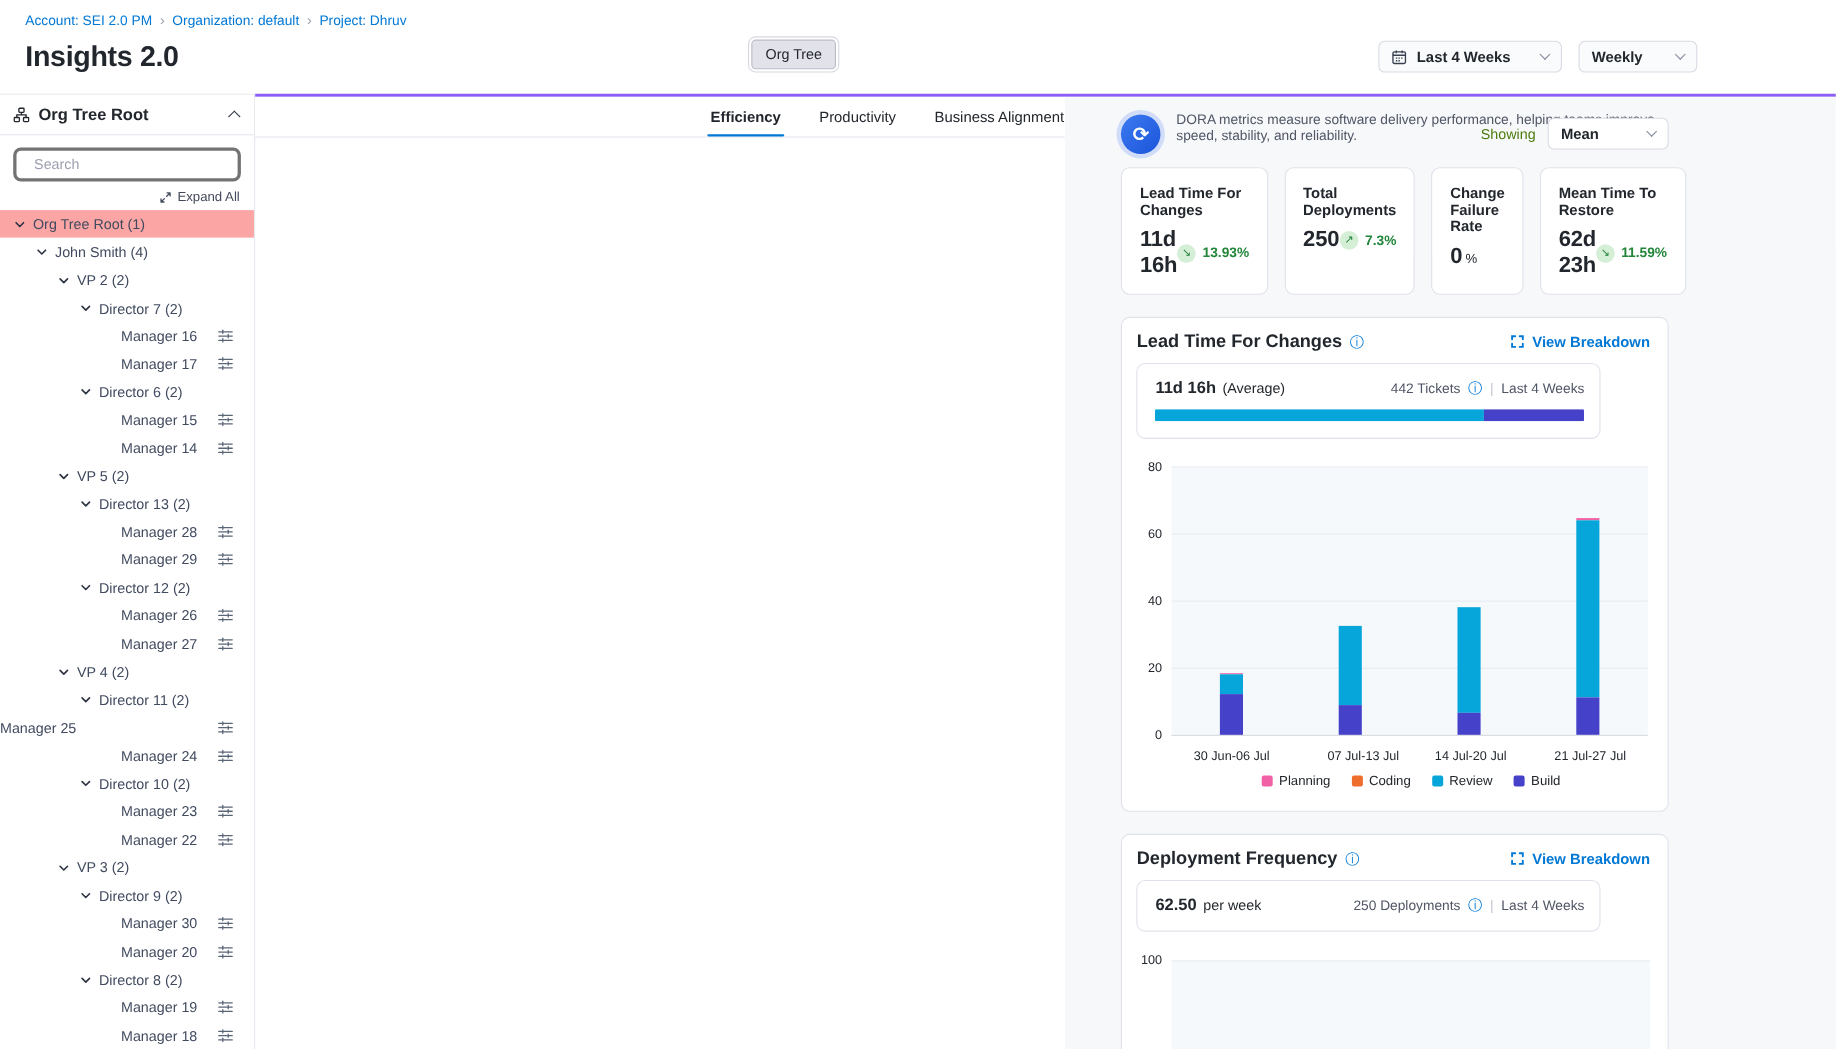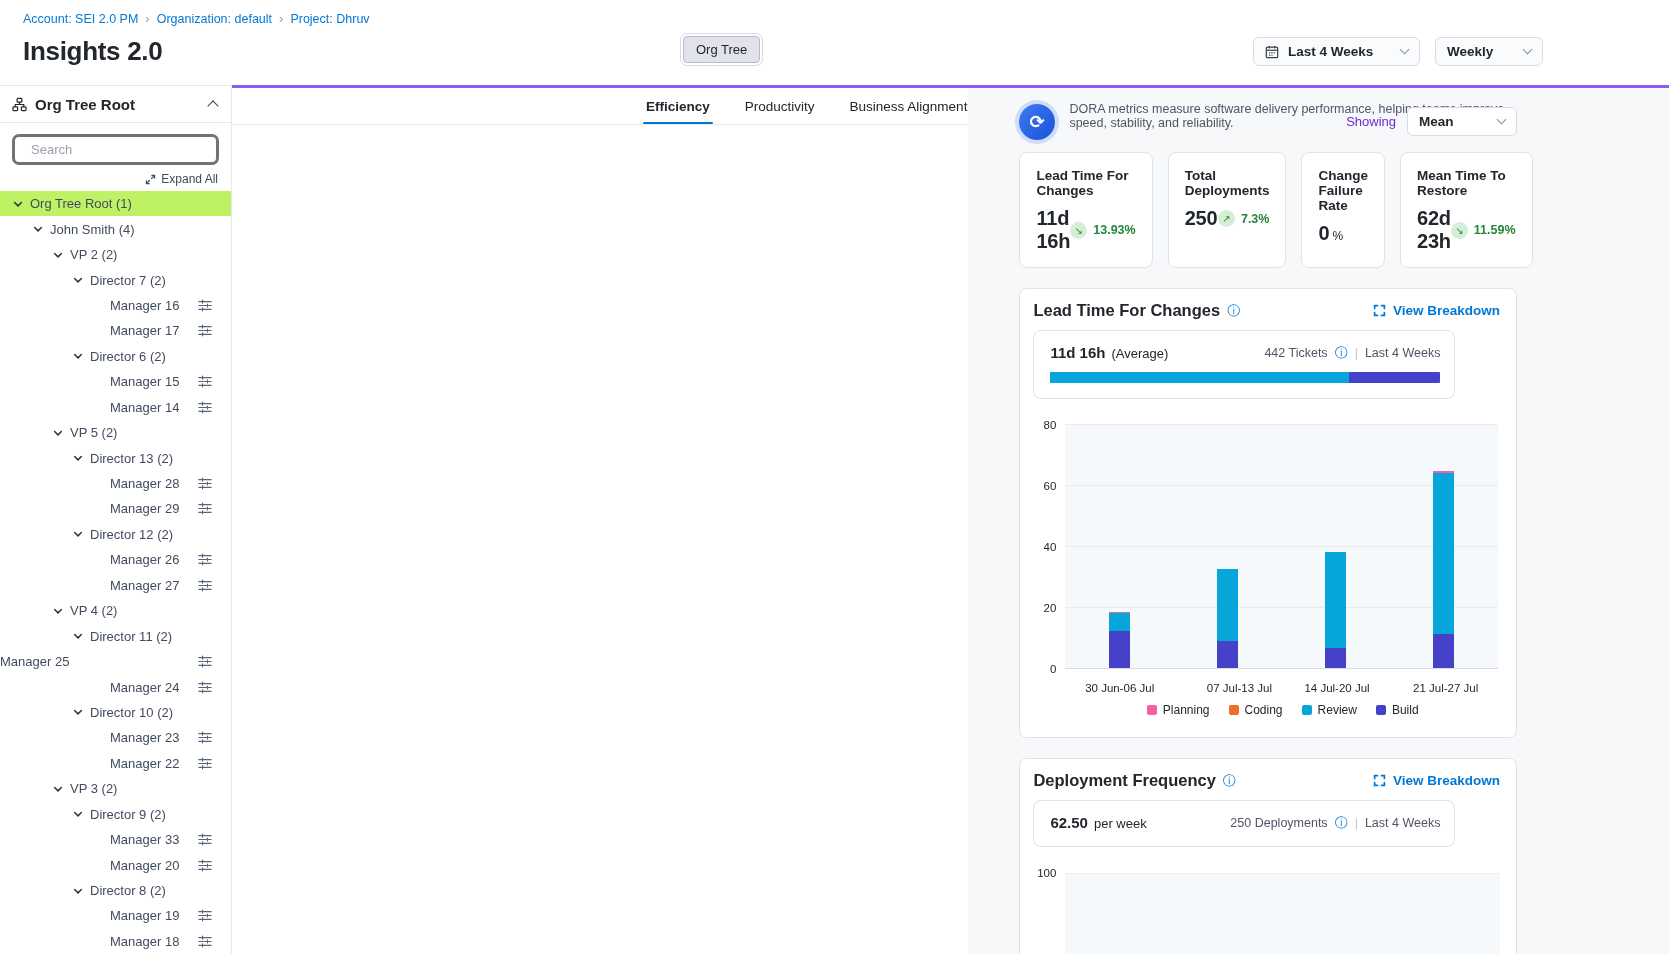--- a/index.html
+++ b/index.html
@@ -26,40 +26,40 @@
   .sidebar { width:232px; border-right:1px solid #e6e8ef; border-top:1px solid #e6e8ef; background:#fff; flex-shrink:0; overflow:hidden; }
   .sidebar-header { height:37px; border-bottom:1px solid #e6e8ef; display:flex; align-items:center; padding:0 14px 0 12px; gap:8px; }
   .sidebar-header .s-title { font-size:15px; font-weight:700; flex:1; }
   .chev-up { width:8px; height:8px; border-right:1.8px solid #3c4352; border-bottom:1.8px solid #3c4352; transform:rotate(-135deg); margin-top:4px; cursor:pointer; }
   .search-wrap { margin:11px 12px 7px; height:31px; border:3px solid #737373; border-radius:7px; display:flex; align-items:center; padding:0 9px; gap:7px; background:#fff; }
   .search-wrap input { border:none; outline:none; font-size:13px; flex:1; font-family:inherit; color:#22272d; background:transparent; }
   .search-wrap input::placeholder { color:#9ba0af; }
   .expand-all { display:flex; justify-content:flex-end; align-items:center; gap:5px; margin:3px 13px 5px; font-size:12px; color:#42495a; cursor:pointer; }
   .tree { }
   .tree-row { height:25.45px; display:flex; align-items:center; font-size:13px; color:#414b5f; cursor:pointer; position:relative; }
-  .tree-row.selected { background:#bef264; }
+  .tree-row.selected { background:#fca5a5; }
   .tree-chev { display:inline-flex; color:#2d3442; margin-right:6px; flex-shrink:0; }
   .tree-label { white-space:nowrap; }
   .tree-filter { position:absolute; right:19px; color:#5a6576; display:inline-flex; cursor:pointer; }
 
   
   .main { flex:1; display:flex; flex-direction:row; border-top:3px solid #8b5cf6; min-width:0; }
   .tabsbar { height:37px; background:#fff; border-bottom:1px solid #e6e8ef; display:flex; align-items:flex-end; padding-left:413px; gap:33px; }
   .tab { font-size:13.5px; padding:0 1px 10px; cursor:pointer; color:#22272d; position:relative; }
   .tab.active { font-weight:700; }
   .tab.active:after { content:""; position:absolute; left:-2px; right:-2px; bottom:0; height:2.5px; background:#0278d5; border-radius:2px; }
   .content { flex:1; background:#f7f8fa; padding:14px 152px 0 51px; overflow:hidden; }
 
   
   .dora-head { display:flex; align-items:flex-start; gap:14px; position:relative; }
   .dora-icon { width:36px; height:36px; border-radius:50%; background:linear-gradient(135deg,#3d7bf0,#1a53da); box-shadow:0 0 0 4px rgba(77,124,247,0.22); color:#fff; display:flex; align-items:center; justify-content:center; font-size:18px; font-weight:700; flex-shrink:0; margin-top:2px; }
   .dora-title { font-size:16.5px; font-weight:800; margin-bottom:4px; }
   .dora-sub { font-size:12.5px; color:#4f5565; }
   .showing-wrap { position:absolute; right:0; top:5px; display:flex; align-items:center; gap:11px; }
-  .showing-label { font-size:13px; color:#6d28d9; }
+  .showing-label { font-size:13px; color:#4d7c0f; }
   .w-showing { width:110px; justify-content:space-between; background:#fff; }
 
   
   .metric-cards { display:flex; gap:15px; margin-top:12px; }
   .mcard { width:210px; background:#fff; border:1px solid #dfe2ea; border-radius:8px; padding:15px 16px 14px; }
   .mcard-title { font-size:13.5px; font-weight:700; margin-bottom:9px; }
   .mcard-row { display:flex; align-items:center; justify-content:space-between; }
   .mcard-value { font-size:20px; font-weight:800; letter-spacing:-0.2px; }
   .mcard-unit { font-size:12px; font-weight:400; margin-left:3px; }
   .delta { display:flex; align-items:center; gap:6px; }
@@ -424,21 +424,21 @@
           </div>
           <div class="tree-row" style="padding-left: 72px;">
             <span class="tree-chev">
               <svg width="12" height="12" viewBox="0 0 16 16" fill="none" stroke="currentColor" stroke-width="2" stroke-linecap="round" stroke-linejoin="round">
                 <path d="M3.5 6l4.5 4.5L12.5 6"></path>
               </svg>
             </span>
             <span class="tree-label">Director 9 (2)</span>
           </div>
           <div class="tree-row" style="padding-left: 110px;">
-            <span class="tree-label">Manager 33</span>
+            <span class="tree-label">Manager 30</span>
             <span class="tree-filter">
               <svg width="14" height="13" viewBox="0 0 16 14" fill="none" stroke="currentColor" stroke-width="1.3" stroke-linecap="round">
                 <line x1="1" y1="2.6" x2="15" y2="2.6"></line>
                 <line x1="1" y1="7" x2="15" y2="7"></line>
                 <line x1="1" y1="11.4" x2="15" y2="11.4"></line>
                 <line x1="5.2" y1="0.9" x2="5.2" y2="4.3"></line>
                 <line x1="10.8" y1="5.3" x2="10.8" y2="8.7"></line>
                 <line x1="5.2" y1="9.7" x2="5.2" y2="13.1"></line>
               </svg>
             </span>

